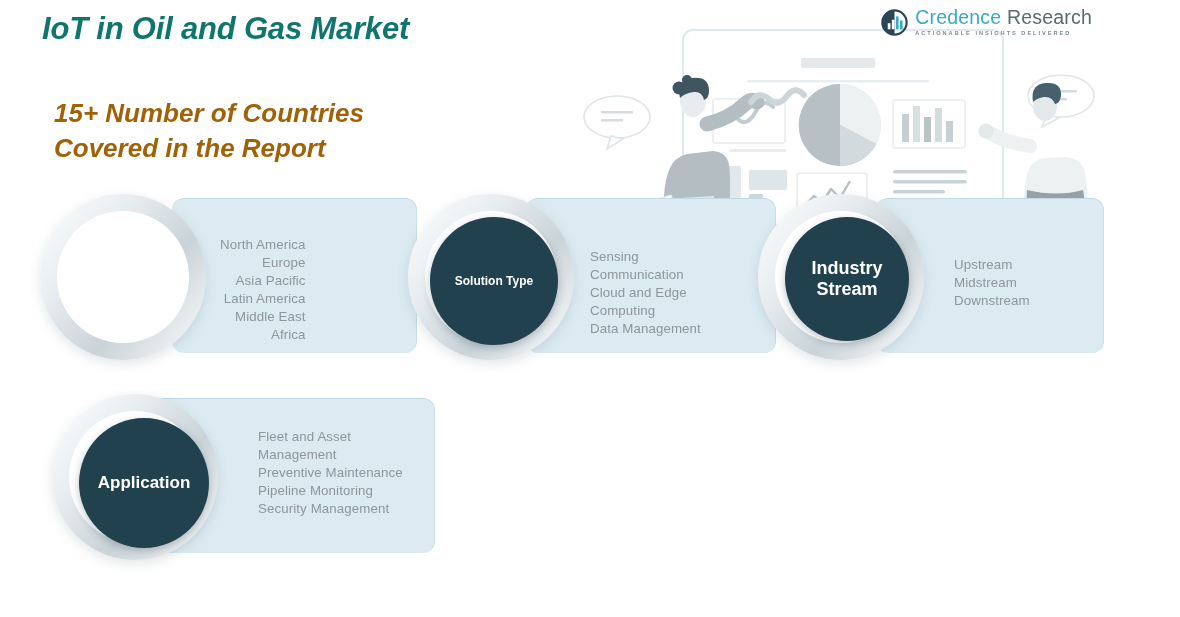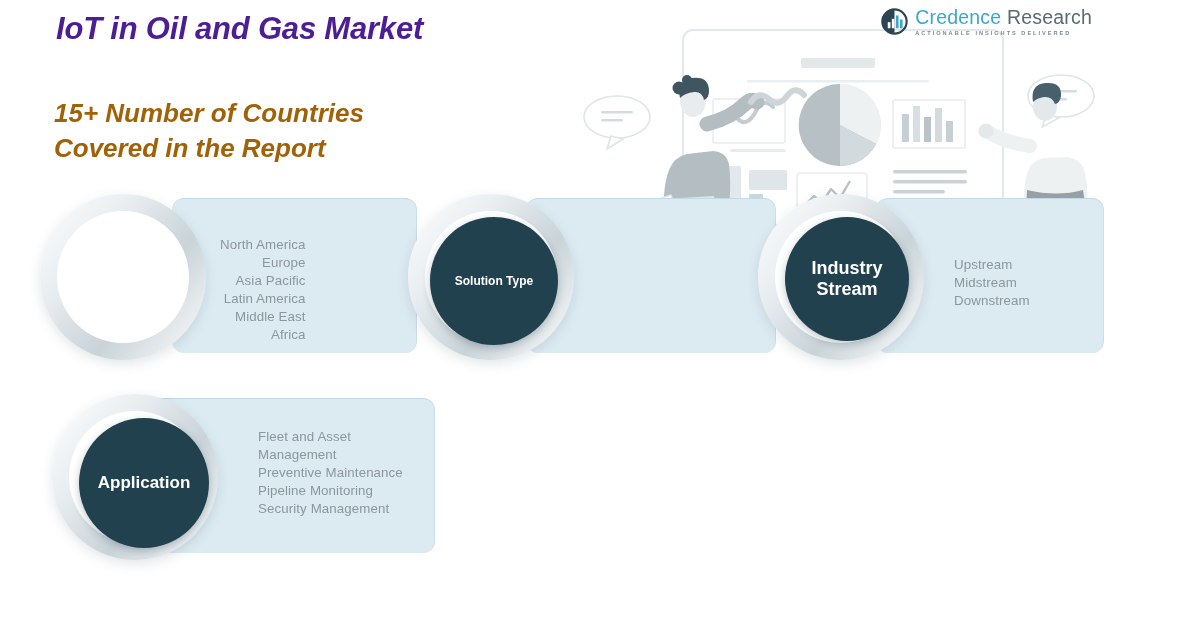--- a/index.html
+++ b/index.html
@@ -31,21 +31,21 @@
     z-index: 1;
     pointer-events: none;
   }
 
   
   .logo {
     position: absolute;
     right: 88px;
     top: 8px;
     display: flex;
-    align-items: flex-start;
+    align-items: flex-end;
     gap: 7px;
     z-index: 6;
   }
   .logo-mark { width: 27px; height: 27px; flex: 0 0 auto; }
   .logo-text-wrap { display: flex; flex-direction: column; line-height: 1; }
   .logo-name {
     font-size: 19.5px;
     letter-spacing: 0.2px;
     white-space: nowrap;
   }
@@ -57,26 +57,26 @@
     color: #7d8c93;
     margin-top: 3px;
     white-space: nowrap;
     text-transform: uppercase;
     font-weight: bold;
   }
 
   
   .page-title {
     position: absolute;
-    left: 56px;
+    left: 42px;
     top: 11px;
     font-size: 31px;
     font-weight: bold;
     font-style: italic;
-    color: #4c1d95;
+    color: #0f766e;
     letter-spacing: -0.2px;
     z-index: 5;
     white-space: nowrap;
   }
   .sub-title {
     position: absolute;
     left: 54px;
     top: 96px;
     font-size: 26px;
     font-weight: bold;
@@ -281,20 +281,25 @@
 Europe
 Asia Pacific
 Latin America
 Middle East
 Africa</div>
     <div class="halo"></div>
   </div>
 
   <div class="card" id="card-solution">
     <div class="card-panel"></div>
+    <div class="card-list">Sensing
+Communication
+Cloud and Edge
+Computing
+Data Management</div>
     <div class="halo"></div>
     <div class="bubble">Solution Type</div>
   </div>
 
   <div class="card" id="card-industry">
     <div class="card-panel"></div>
     <div class="card-list">Upstream
 Midstream
 Downstream</div>
     <div class="halo"></div>

